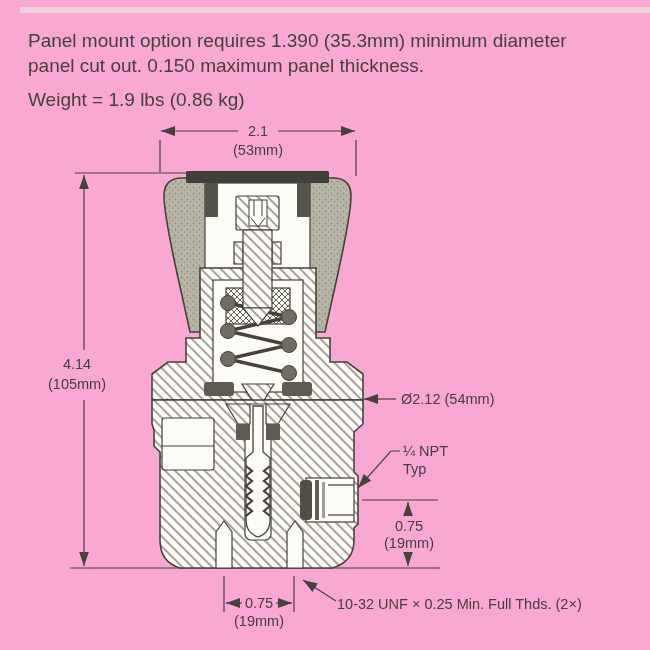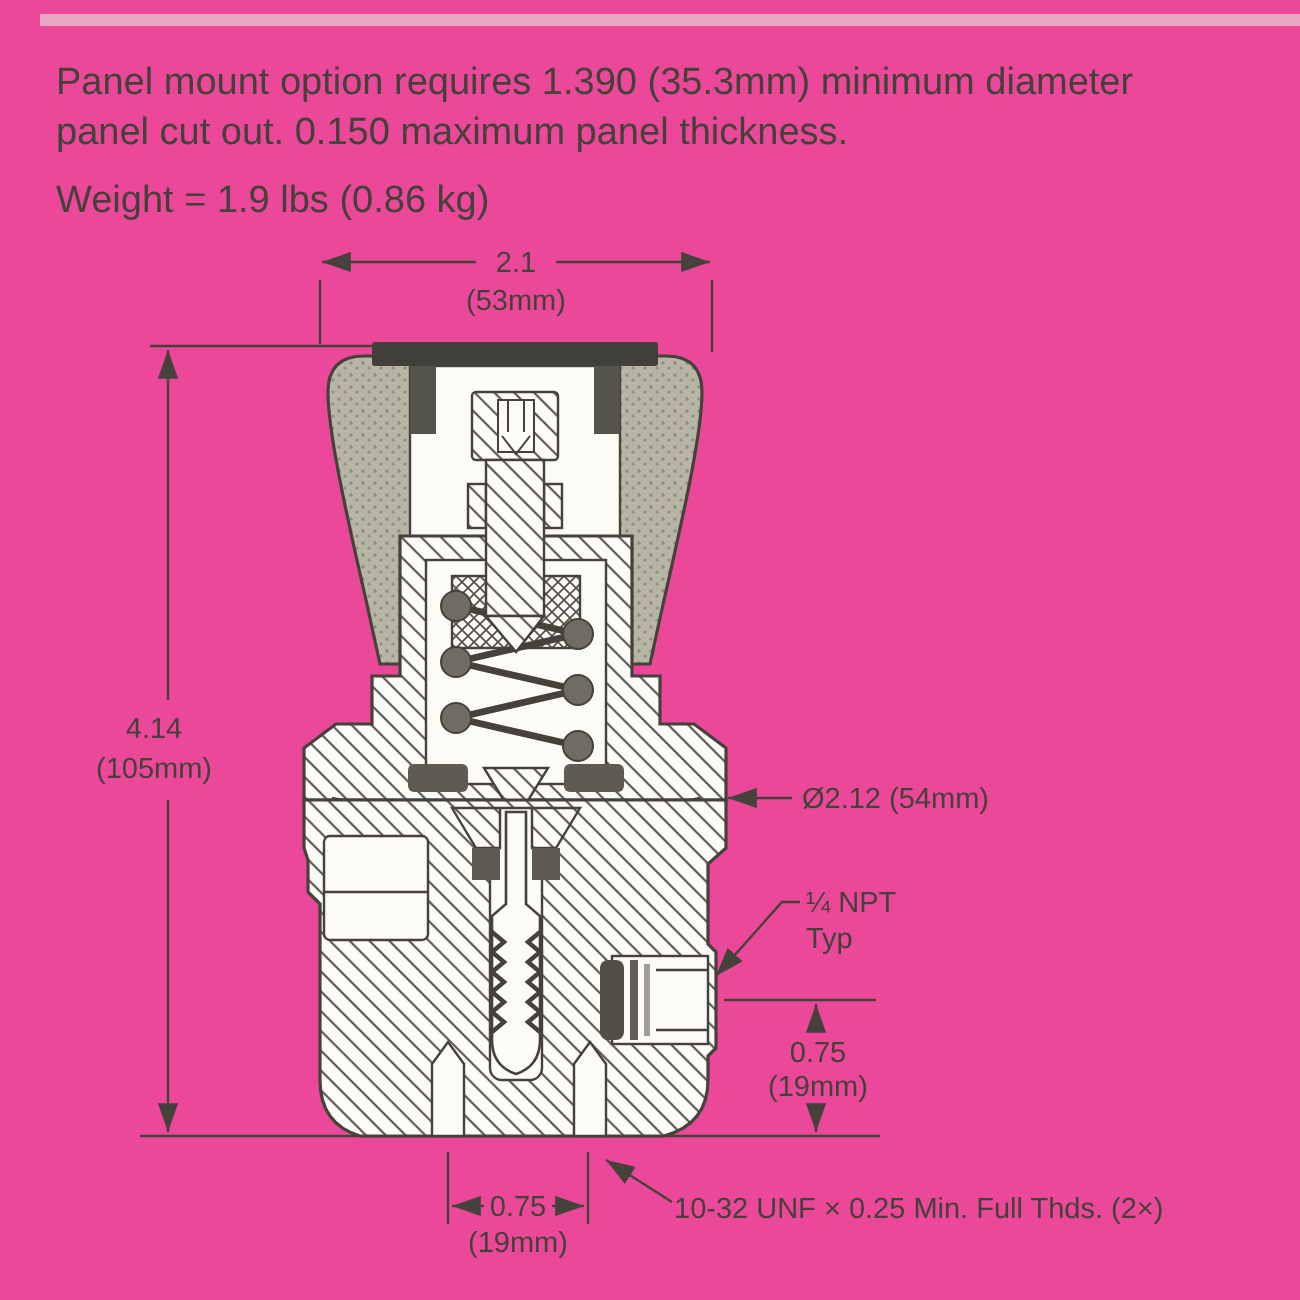--- a/index.html
+++ b/index.html
@@ -1,16 +1,16 @@
 <!DOCTYPE html>
 <html><head>
 <meta charset="utf-8">
 <style>
   html,body{margin:0;padding:0;background:#ffffff;}
-  #stage{position:relative;width:650px;height:650px;background:#ec4899;overflow:hidden;
+  #stage{position:relative;width:650px;height:650px;background:#f9a8d4;overflow:hidden;
          font-family:"Liberation Sans",sans-serif;}
   svg{position:absolute;left:0;top:0;}
   text{fill:#44413b;}
   .note{font-size:19px;}
   .dim{font-size:14.5px;}
   .thin{stroke:#45423c;stroke-width:1.2;fill:none;}
   .outline{stroke:#45423c;stroke-width:1.6;}
   .outline2{stroke:#45423c;stroke-width:1.2;}
 </style>
 </head>

